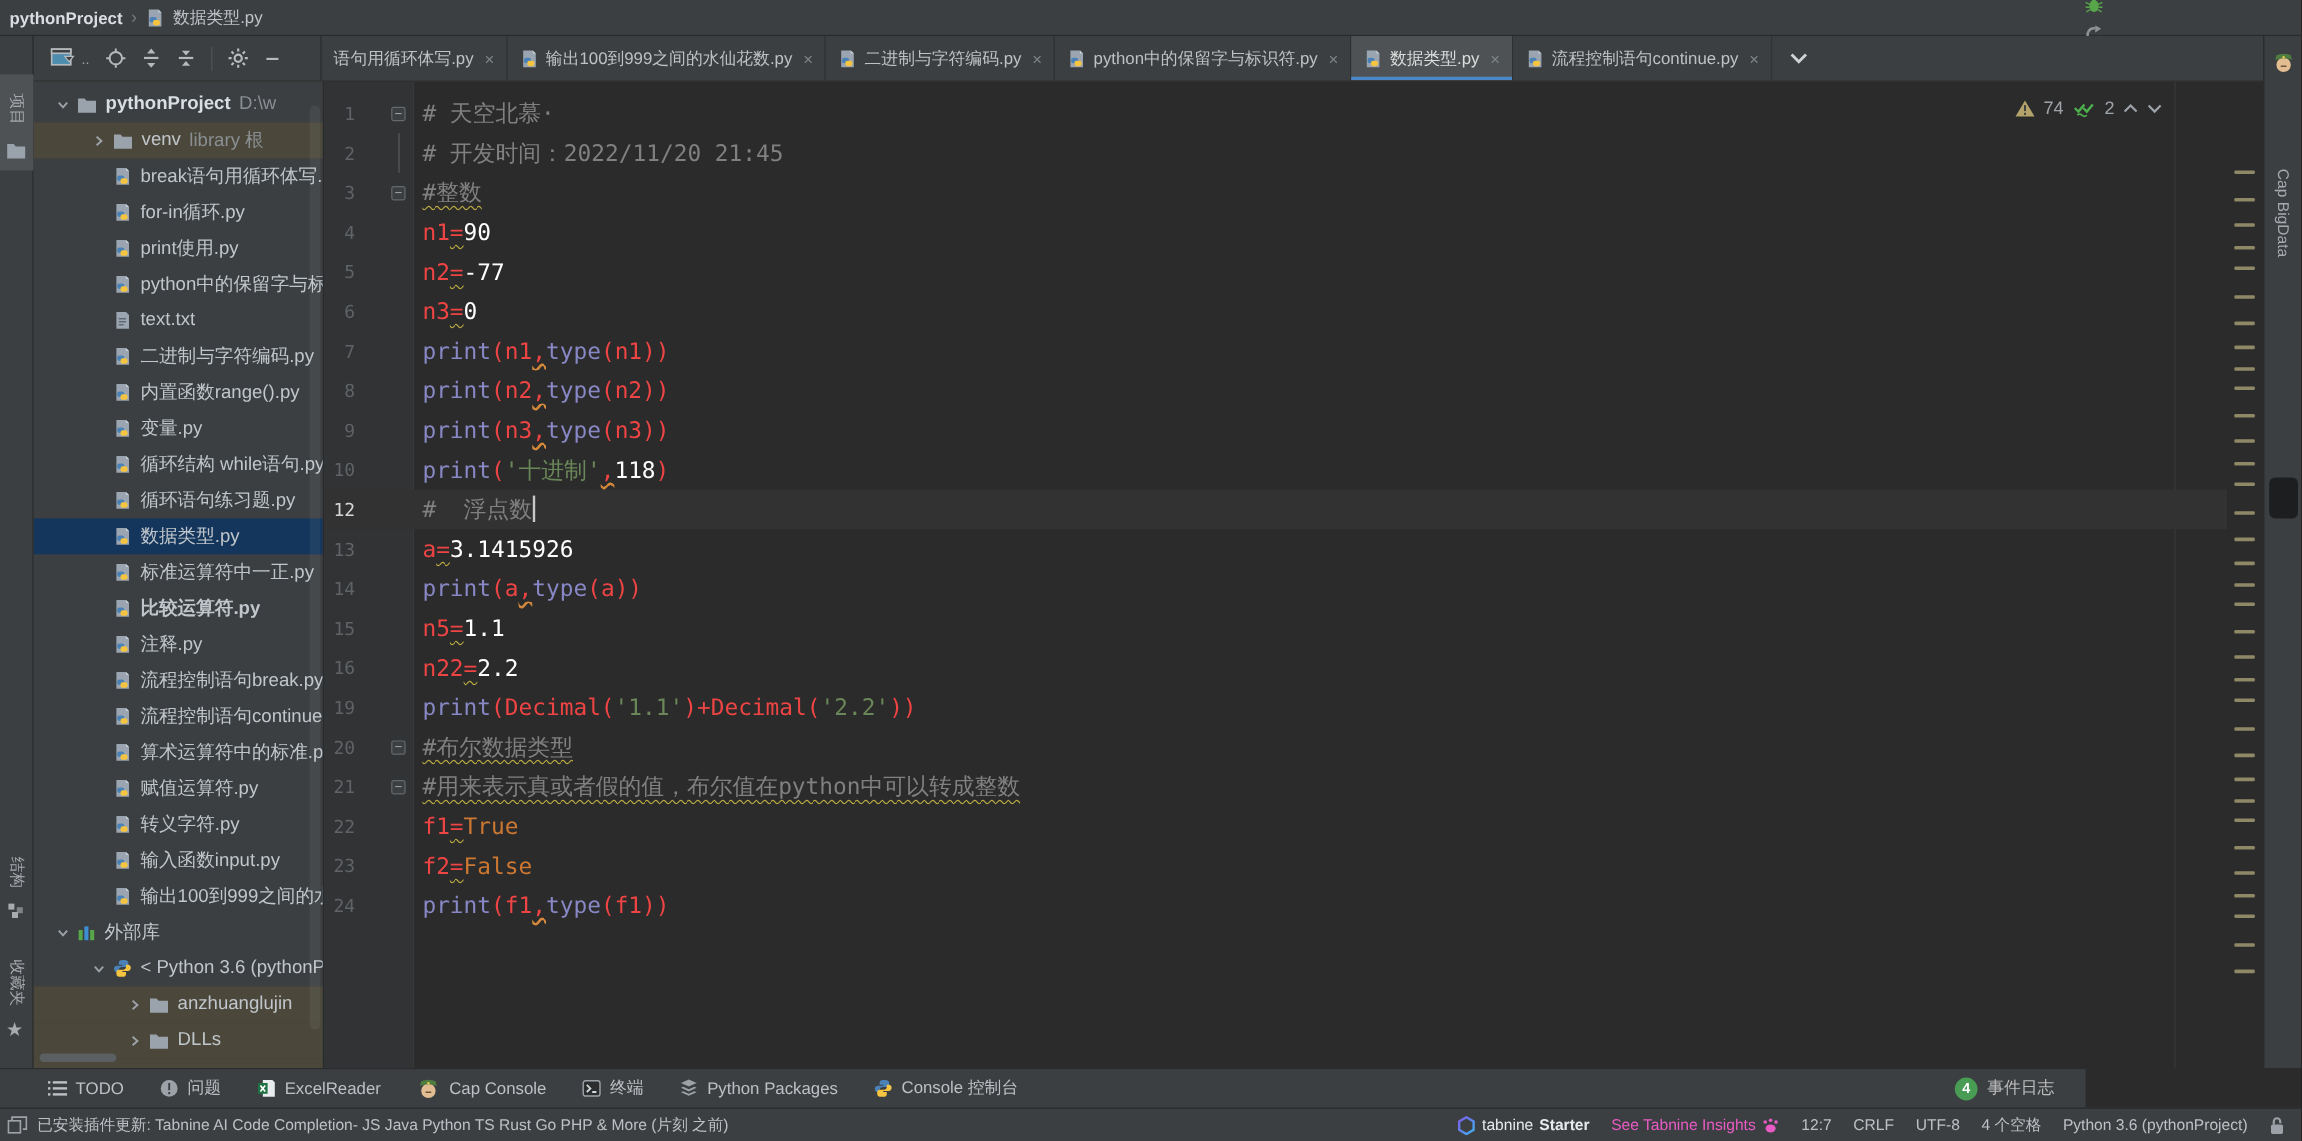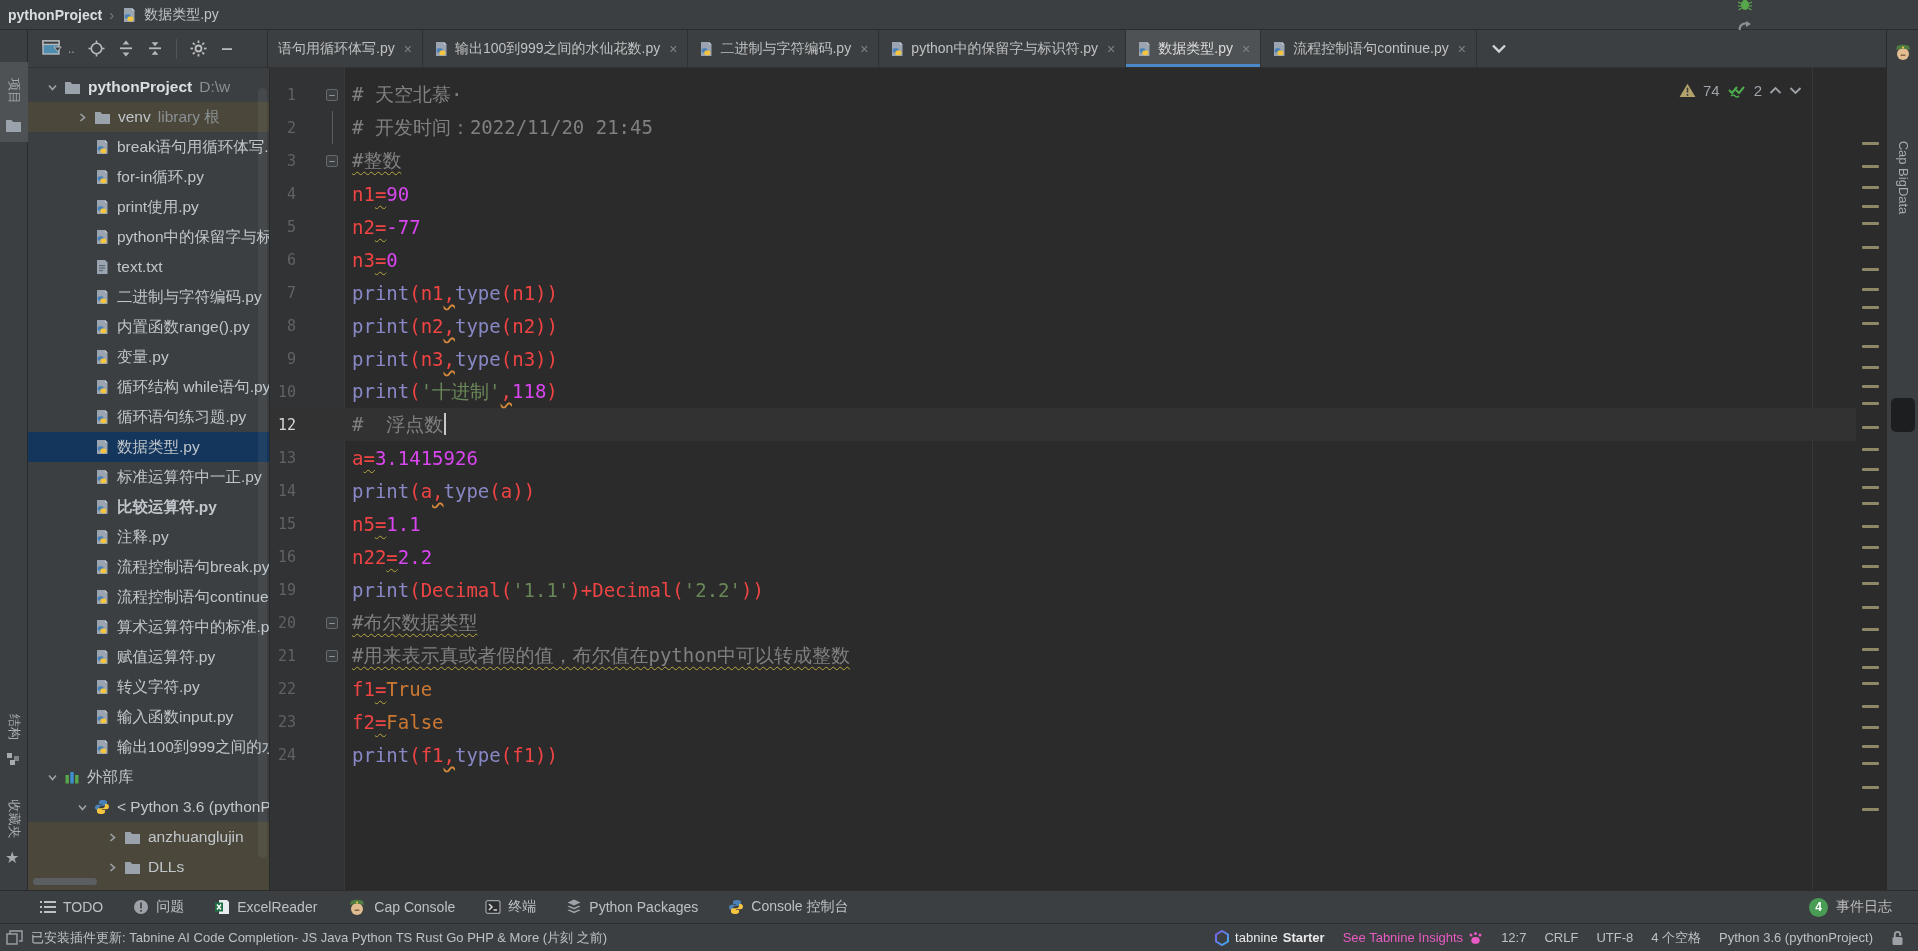--- a/index.html
+++ b/index.html
@@ -66,38 +66,38 @@
   .eline.cur{background:#323232;}
   .lnum{width:30px;flex:0 0 auto;text-align:right;padding-right:4px;box-sizing:border-box;
         font-family:"DejaVu Sans Mono",monospace;font-size:15px;color:#606366;}
   .eline.cur .lnum{color:#d6d6d6;}
   .lfold{width:44px;flex:0 0 auto;position:relative;height:100%;}
   .foldbox{position:absolute;right:6px;top:50%;transform:translateY(-50%);width:12px;height:12px;
            border:1px solid #65696c;border-radius:2px;background:#3c3f41;color:#a7abaf;font-size:11px;
            line-height:10px;text-align:center;box-sizing:border-box;}
   .fline{position:absolute;right:11px;top:0;bottom:0;border-left:1px solid #5a5e61;}
   .lcode{padding-left:8px;font-family:"DejaVu Sans Mono",monospace;font-size:19px;white-space:pre;}
-  .tk-c{color:#808080;} .tk-d{color:#ef4444;} .tk-n{color:#d946ef;}
+  .tk-c{color:#808080;} .tk-d{color:#ef4444;} .tk-n{color:#ffffff;}
   .tk-k{color:#cc7832;} .tk-s{color:#6a8759;} .tk-f{color:#8888c6;}
   .uw{text-decoration:underline;text-decoration-style:wavy;text-decoration-color:#b8a940;
       text-decoration-thickness:1px;text-underline-offset:4px;}
   .uo{text-decoration:underline;text-decoration-style:wavy;text-decoration-color:#d5883a;
       text-decoration-thickness:2px;text-underline-offset:4px;}
   .caret{display:inline-block;width:2px;height:22px;background:#c8c8c8;vertical-align:-4px;margin-left:1px;}
   #inspections{position:absolute;right:54px;top:14px;display:flex;align-items:center;gap:7px;
                color:#9ea3a9;font-size:15px;}
 
   
   #stripe{left:1856px;top:68px;width:30px;height:822px;background:#2b2b2b;}
   .smark{position:absolute;left:6px;width:17px;height:3px;border-radius:1px;}
   #rightstrip{left:1886px;top:30px;width:32px;height:860px;background:#3c3f41;border-left:1px solid #282a2c;box-sizing:border-box;}
   #rs-thumb{position:absolute;left:4px;top:368px;width:24px;height:34px;background:#1c1e1f;border-radius:5px;}
 
   
-  #toolbar{left:0;top:890px;width:1918px;height:33px;background:#3c3f41;border-top:1px solid #2a2c2e;
+  #toolbar{left:0;top:890px;width:1738px;height:33px;background:#3c3f41;border-top:1px solid #2a2c2e;
            box-sizing:border-box;display:flex;align-items:center;padding-left:40px;gap:30px;}
   .twbtn{display:flex;align-items:center;gap:7px;color:#bdc1c5;font-size:14px;}
   #eventlog{margin-left:auto;margin-right:26px;display:flex;align-items:center;gap:8px;}
   #eventlog .badge{width:19px;height:19px;border-radius:50%;background:#499c54;color:#fff;
                    font-size:12px;font-weight:bold;display:flex;align-items:center;justify-content:center;}
   #statusbar{left:0;top:923px;width:1918px;height:28px;background:#3c3f41;border-top:1px solid #2a2c2e;
              box-sizing:border-box;display:flex;align-items:center;padding:0 14px 0 6px;font-size:13px;color:#bdc1c5;}
   #status-msg{margin-left:8px;}
   #status-right{margin-left:auto;display:flex;align-items:center;gap:18px;}
   .brand{display:flex;align-items:center;gap:5px;color:#e8eaec;}

